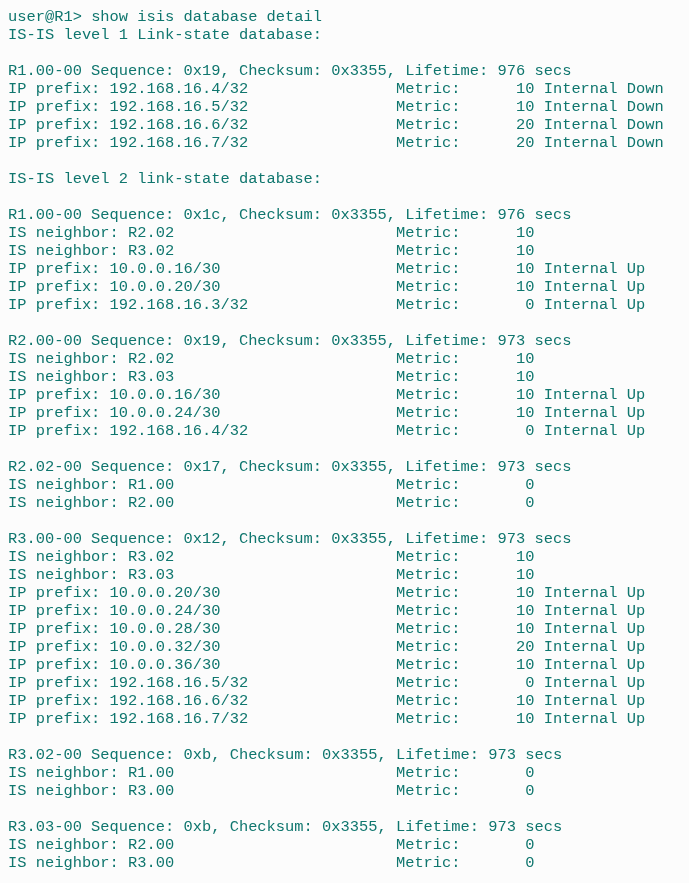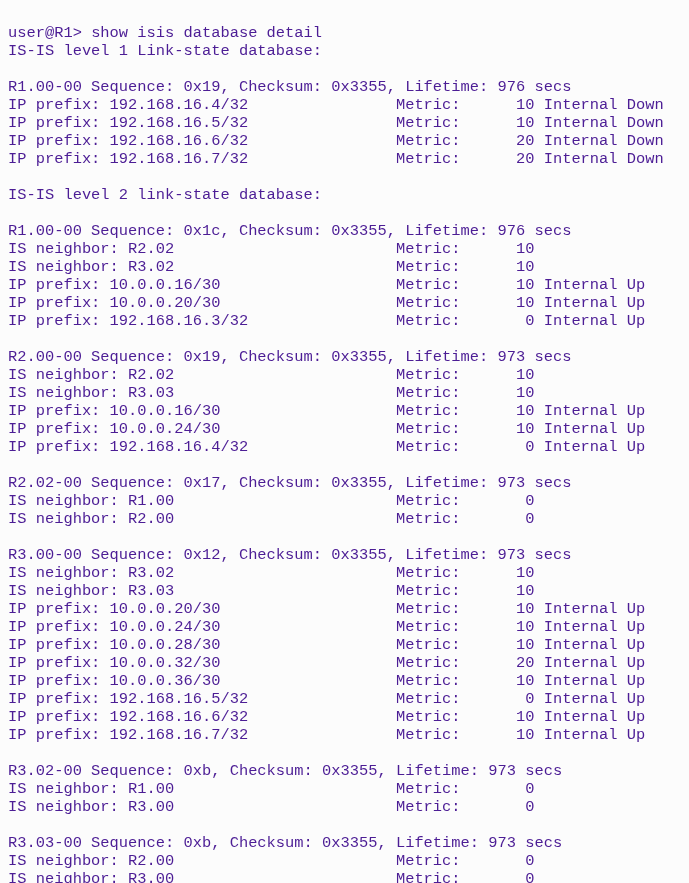--- a/index.html
+++ b/index.html
@@ -9,25 +9,25 @@
   body {
     width: 689px;
     height: 883px;
     background: #fcfcfc;
     overflow: hidden;
   }
   .terminal {
     box-sizing: border-box;
     width: 689px;
     height: 883px;
-    padding: 24px 0 0 8px;
+    padding: 8px 0 0 8px;
     font-family: "Liberation Mono", "DejaVu Sans Mono", monospace;
     font-size: 15.4px;
     line-height: 18px;
-    color: #4c1d95;
+    color: #0f766e;
     white-space: pre;
   }
   .line {
     height: 18px;
     white-space: pre;
   }
   .cmd-text {
     padding-left: 1ch; 
   }
 </style>

